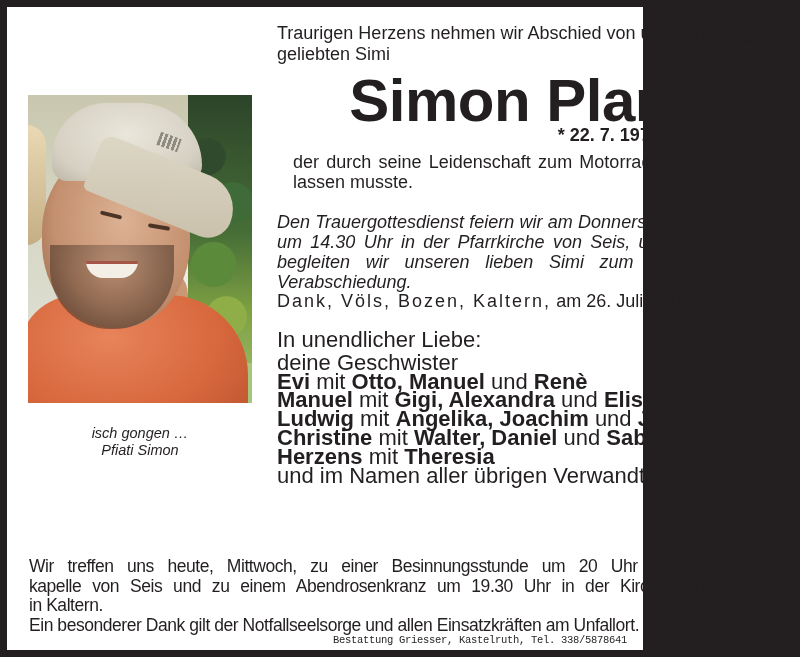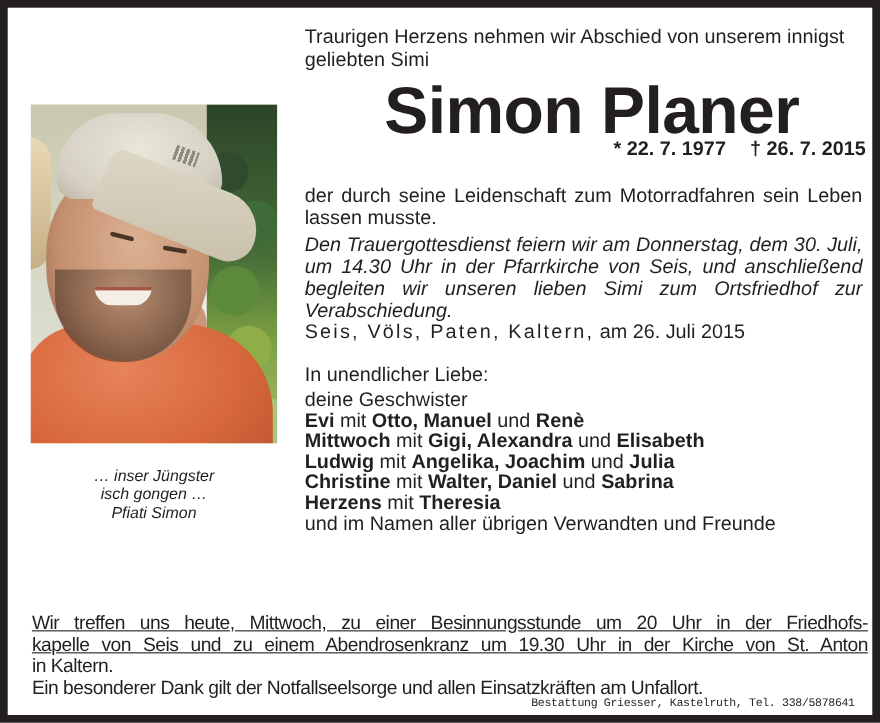--- a/index.html
+++ b/index.html
@@ -7,21 +7,21 @@
       width: 800px; height: 657px;
       background: #231f20;
       position: relative;
       overflow: hidden;
       font-family: "Liberation Sans", sans-serif;
       color: #231f20;
     }
     .card {
       position: absolute;
       left: 7px; top: 7px;
-      width: 786px; height: 643px;
+      width: 636px; height: 643px;
       background: #ffffff;
     }
     .abs { position: absolute; }
 
     
     .intro {
       left: 270px; top: 16px; width: 510px;
       font-size: 18px; line-height: 21px;
     }
     .name {
@@ -44,31 +44,31 @@
       box-sizing: border-box;
     }
     .dates .gap { display: inline-block; width: 22px; }
 
     .para {
       left: 270px; width: 507px;
       font-size: 18px; line-height: 20px;
       text-align: justify;
       text-align-last: left;
     }
-    .p1 { top: 161px; }
+    .p1 { top: 145px; margin-left: 16px; }
     .p2 { top: 205px; font-style: italic; }
     .place {
       left: 270px; top: 283px; width: 510px;
       font-size: 18px; line-height: 22px;
     }
     .place .spaced { letter-spacing: 2px; }
 
     .family {
       left: 270px; top: 324px; width: 510px;
-      font-size: 18px; line-height: 18.8px;
+      font-size: 22px; line-height: 18.8px;
     }
     .family .head { margin-bottom: 4px; }
     .family b { font-weight: bold; }
     .family .line { white-space: nowrap; }
 
     
     .photo {
       left: 21px; top: 88px;
       width: 224px; height: 308px;
       overflow: hidden;
@@ -164,21 +164,21 @@
       font-style: italic;
       font-size: 14.5px; line-height: 17px;
     }
 
     .footer {
       left: 22px; top: 550px; width: 760px;
       font-family: "Liberation Sans Narrow", "Liberation Sans", sans-serif;
       font-size: 17.5px; line-height: 19.5px;
       letter-spacing: -0.45px;
     }
-    .footer .j { text-align: justify; text-align-last: justify; text-decoration: underline; }
+    .footer .j { text-align: justify; text-align-last: justify; }
     .undertaker {
       right: 16px; top: 627px;
       font-size: 10.5px; line-height: 12px;
       letter-spacing: -0.3px;
       font-family: Liberation Mono, monospace;
     }
   </style>
 </head>
 <body>
 
@@ -203,41 +203,40 @@
     <div class="beard"></div>
     <div class="eye1"></div>
     <div class="eye2"></div>
     <div class="mouth"></div>
     <div class="cap"></div>
     <div class="brim"></div>
     <div class="logo"></div>
   </div>
 
   <div class="abs caption">
-    <div>… inser Jüngster</div>
     <div>isch gongen …</div>
     <div>Pfiati Simon</div>
   </div>
 
   <div class="abs para p1">der durch seine Leidenschaft zum Motorradfahren sein Leben lassen musste.</div>
   <div class="abs para p2">Den Trauergottesdienst feiern wir am Donnerstag, dem 30. Juli, um 14.30 Uhr in der Pfarrkirche von Seis, und anschließend begleiten wir unseren lieben Simi zum Ortsfriedhof zur Verabschiedung.</div>
 
   <div class="abs place">
-    <span class="spaced">Seis, Völs, Paten, Kaltern,</span>
+    <span class="spaced">Dank, Völs, Bozen, Kaltern,</span>
     <span>am 26. Juli 2015</span>
   </div>
 
   <div class="abs family">
     <div class="head">In unendlicher Liebe:</div>
     <div class="line">deine Geschwister</div>
     <div class="line">
       <b>Evi</b> <span>mit</span> <b>Otto, Manuel</b> <span>und</span> <b>Renè</b>
     </div>
     <div class="line">
-      <b>Mittwoch</b> <span>mit</span> <b>Gigi, Alexandra</b> <span>und</span> <b>Elisabeth</b>
+      <b>Manuel</b> <span>mit</span> <b>Gigi, Alexandra</b> <span>und</span> <b>Elisabeth</b>
     </div>
     <div class="line">
       <b>Ludwig</b> <span>mit</span> <b>Angelika, Joachim</b> <span>und</span> <b>Julia</b>
     </div>
     <div class="line">
       <b>Christine</b> <span>mit</span> <b>Walter, Daniel</b> <span>und</span> <b>Sabrina</b>
     </div>
     <div class="line">
       <b>Herzens</b> <span>mit</span> <b>Theresia</b>
     </div>

